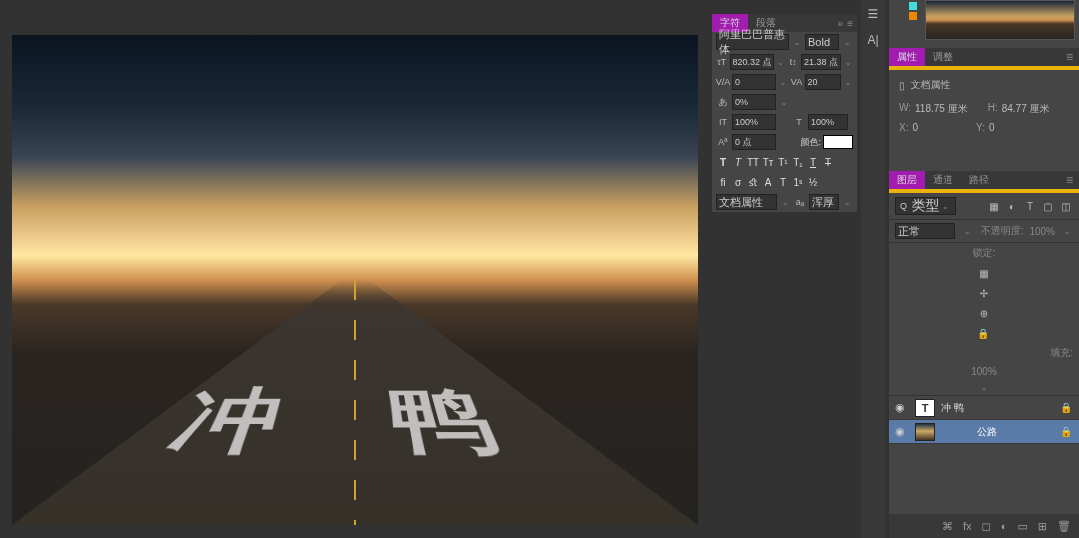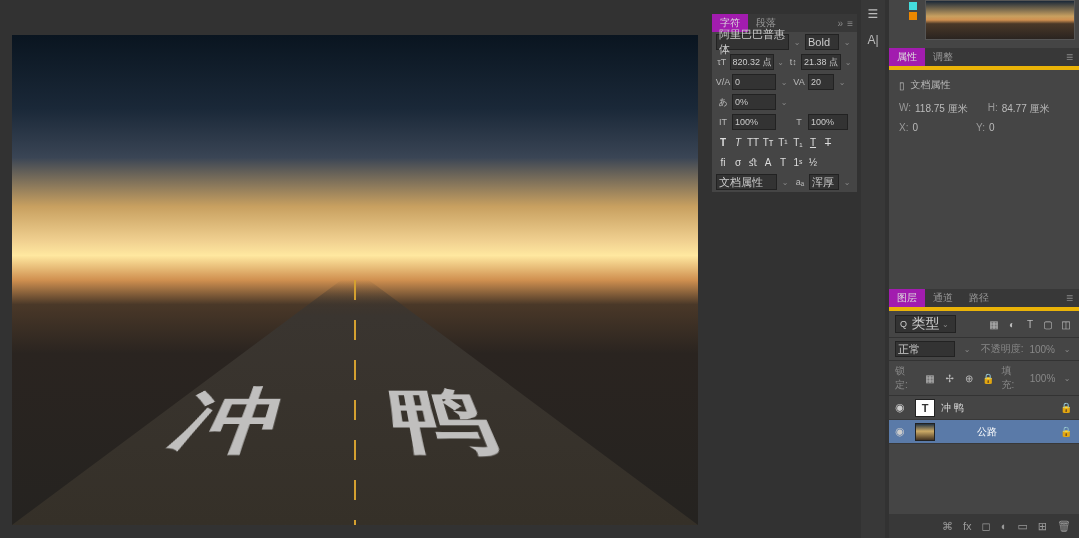--- a/index.html
+++ b/index.html
@@ -42,21 +42,21 @@
 .prop-row { display: flex; gap: 20px; margin-bottom: 6px; }
 .prop-item { display: flex; gap: 4px; }
 .prop-label { color: #999; }
 
 .layers-panel { position: absolute; bottom: 0; left: 0; right: 0; background: #454545; }
 .layer-toolbar { display: flex; padding: 4px 6px; gap: 4px; align-items: center; border-bottom: 1px solid #333; }
 .layer-search { display: flex; align-items: center; background: #333; border: 1px solid #222; padding: 1px 4px; height: 18px; }
 .layer-tool-icons { margin-left: auto; display: flex; gap: 4px; }
 .lticon { width: 14px; height: 14px; color: #bbb; font-size: 10px; display: flex; align-items: center; justify-content: center; cursor: pointer; }
 .layer-mode { display: flex; padding: 3px 6px; gap: 6px; align-items: center; font-size: 10px; color: #888; border-bottom: 1px solid #333; }
-.layer-lock { display: flex; padding: 3px 6px; gap: 6px; align-items: center; font-size: 10px; color: #888; border-bottom: 1px solid #333; }
+.layer-lock { display: flex; padding: 3px 6px; gap: 6px; align-items: center; font-size: 10px; color: #888; border-bottom: 1px solid #333; flex-direction: column; }
 .layer-list { }
 .layer-item { display: flex; align-items: center; height: 24px; padding: 0 6px; gap: 6px; border-bottom: 1px solid #383838; }
 .layer-item.active { background: #5a7aa8; }
 .eye { width: 14px; color: #ccc; font-size: 11px; cursor: pointer; }
 .thumb { width: 20px; height: 18px; background: #888; border: 1px solid #222; }
 .thumb.text { background: #fff; display: flex; align-items: center; justify-content: center; color: #333; font-size: 11px; font-weight: bold; }
 .thumb.img { background: linear-gradient(to bottom, #234 0%, #ca6 45%, #432 100%); }
 .layer-name { color: #ddd; font-size: 10px; }
 .layer-item.active .layer-name { color: #fff; margin-left: 36px; }
 .layer-lock-icon { margin-left: auto; color: #ccc; font-size: 10px; }
@@ -101,33 +101,39 @@
     <div class="dd-arrow">⌄</div>
     <span class="field-icon">t↕</span>
     <input class="text-input" style="width: 40px;" value="21.38 点">
     <div class="dd-arrow">⌄</div>
   </div>
   <div class="panel-row">
     <span class="field-icon">V/A</span>
     <input class="text-input" style="width: 44px;" value="0">
     <div class="dd-arrow">⌄</div>
     <span class="field-icon">VA</span>
-    <input class="text-input" style="width: 26px;" value="20">
+    <input class="text-input" style="width: 36px;" value="20">
     <div class="dd-arrow">⌄</div>
   </div>
   <div class="panel-row">
     <span class="field-icon">あ</span>
     <input class="text-input" style="width: 44px;" value="0%">
     <div class="dd-arrow">⌄</div>
   </div>
   <div class="panel-row">
     <span class="field-icon">IT</span>
     <input class="text-input" style="width: 44px;" value="100%">
     <span class="field-icon" style="margin-left:14px">T</span>
     <input class="text-input" style="width: 40px;" value="100%">
+  </div>
+  <div class="panel-row">
+    <span class="field-icon">Aª</span>
+    <input class="text-input" style="width: 44px;" value="0 点">
+    <span style="margin-left:auto;font-size:9px">颜色:</span>
+    <div class="color-swatch"></div>
   </div>
   <div class="btn-row">
     <div class="tbtn" style="font-weight:bold">T</div>
     <div class="tbtn" style="font-style:italic">T</div>
     <div class="tbtn">TT</div>
     <div class="tbtn">Tᴛ</div>
     <div class="tbtn">T¹</div>
     <div class="tbtn">T₁</div>
     <div class="tbtn" style="text-decoration:underline">T</div>
     <div class="tbtn" style="text-decoration:line-through">T</div>

